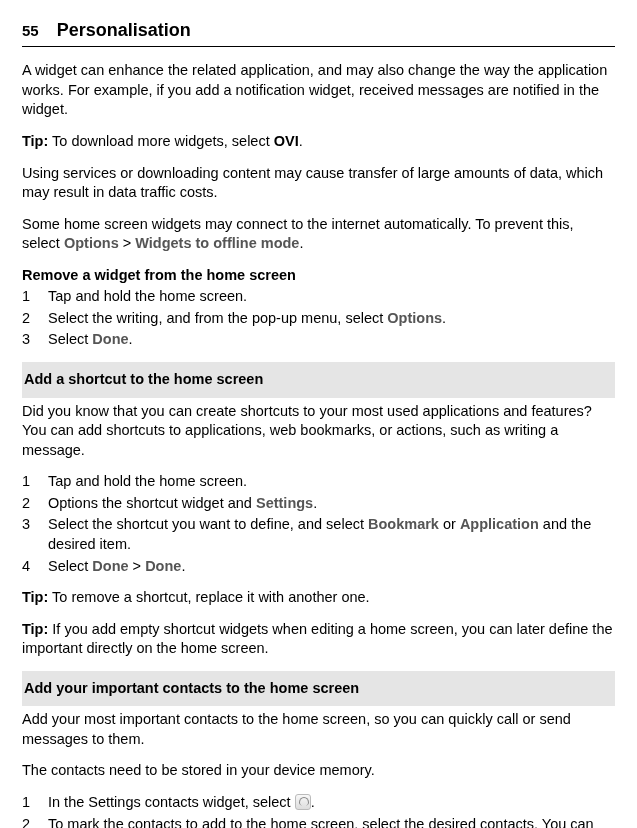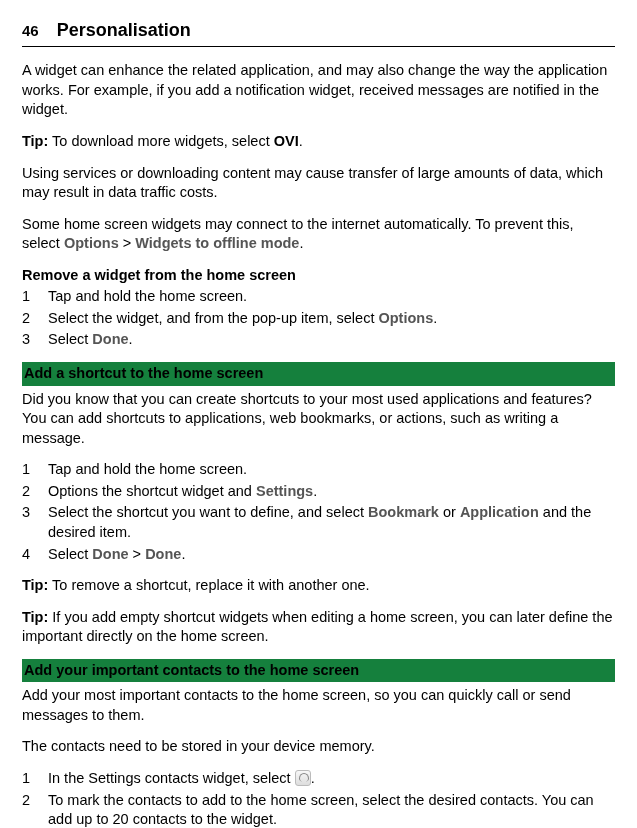--- a/index.html
+++ b/index.html
@@ -20,23 +20,23 @@
     padding-bottom: 4px;
     border-bottom: 1px solid #000;
     margin-bottom: 14px;
   }
   .page-num { font-weight: bold; font-size: 15px; }
   .header-title { font-weight: bold; font-size: 18px; }
   p { margin-bottom: 12px; }
   .bold { font-weight: bold; }
   .gray-bold { font-weight: bold; color: #555; }
   .section-bar {
-    background: #15803d;
+    background: #e5e5e5;
     font-weight: bold;
-    padding: 2px 2px;
+    padding: 8px 2px;
     margin: 6px 0 4px 0;
   }
   ol.steps {
     list-style: none;
     counter-reset: step;
     margin-bottom: 12px;
   }
   ol.steps > li {
     counter-increment: step;
     display: flex;
@@ -64,21 +64,21 @@
     width: 8px; height: 8px;
     border: 1.5px solid #888;
     border-radius: 50% 50% 50% 50% / 60% 60% 40% 40%;
     border-bottom: none;
   }
 </style>
 </head>
 <body>
 
 <div class="header-row">
-  <span class="page-num">46</span>
+  <span class="page-num">55</span>
   <span class="header-title">Personalisation</span>
 </div>
 
 <p>A widget can enhance the related application, and may also change the way the application works. For example, if you add a notification widget, received messages are notified in the widget.</p>
 
 <p>
   <span class="bold">Tip:</span><span> To download more widgets, select </span><span class="bold">OVI</span><span>.</span>
 </p>
 
 <p>Using services or downloading content may cause transfer of large amounts of data, which may result in data traffic costs.</p>
@@ -86,21 +86,21 @@
 <p>
   <span>Some home screen widgets may connect to the internet automatically. To prevent this, select </span><span class="gray-bold">Options</span><span>  &gt; </span><span class="gray-bold">Widgets to offline mode</span><span>.</span>
 </p>
 
 <p class="bold" style="margin-bottom:2px">Remove a widget from the home screen</p>
 <ol class="steps">
   <li>
       <span class="step-body">Tap and hold the home screen.</span>
     </li>
   <li>
-      <span class="step-body"><span>Select the widget, and from the pop-up item, select </span><span class="gray-bold">Options</span><span>.</span></span>
+      <span class="step-body"><span>Select the writing, and from the pop-up menu, select </span><span class="gray-bold">Options</span><span>.</span></span>
     </li>
   <li>
       <span class="step-body"><span>Select </span><span class="gray-bold">Done</span><span>.</span></span>
     </li>
 </ol>
 
 <div class="section-bar">Add a shortcut to the home screen</div>
 <p>Did you know that you can create shortcuts to your most used applications and features? You can add shortcuts to applications, web bookmarks, or actions, such as writing a message.</p>
 
 <ol class="steps">

